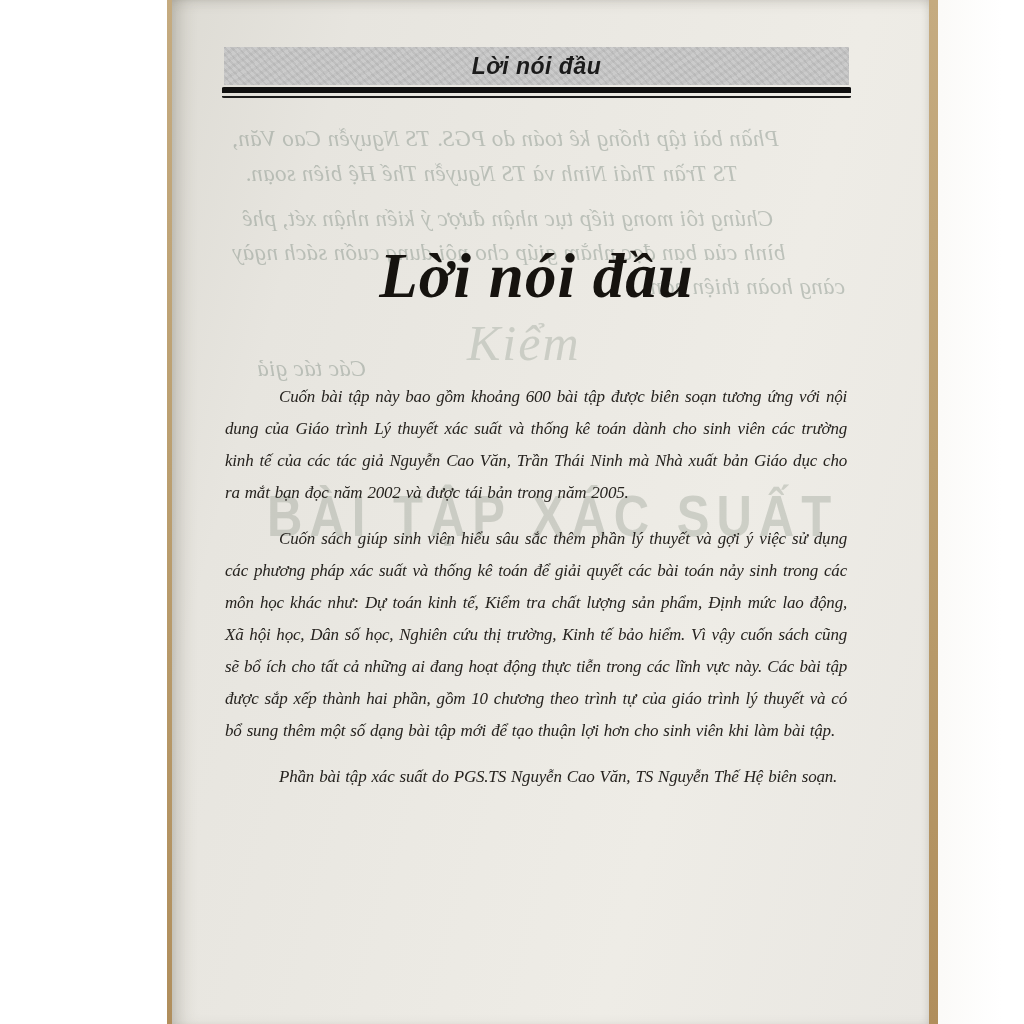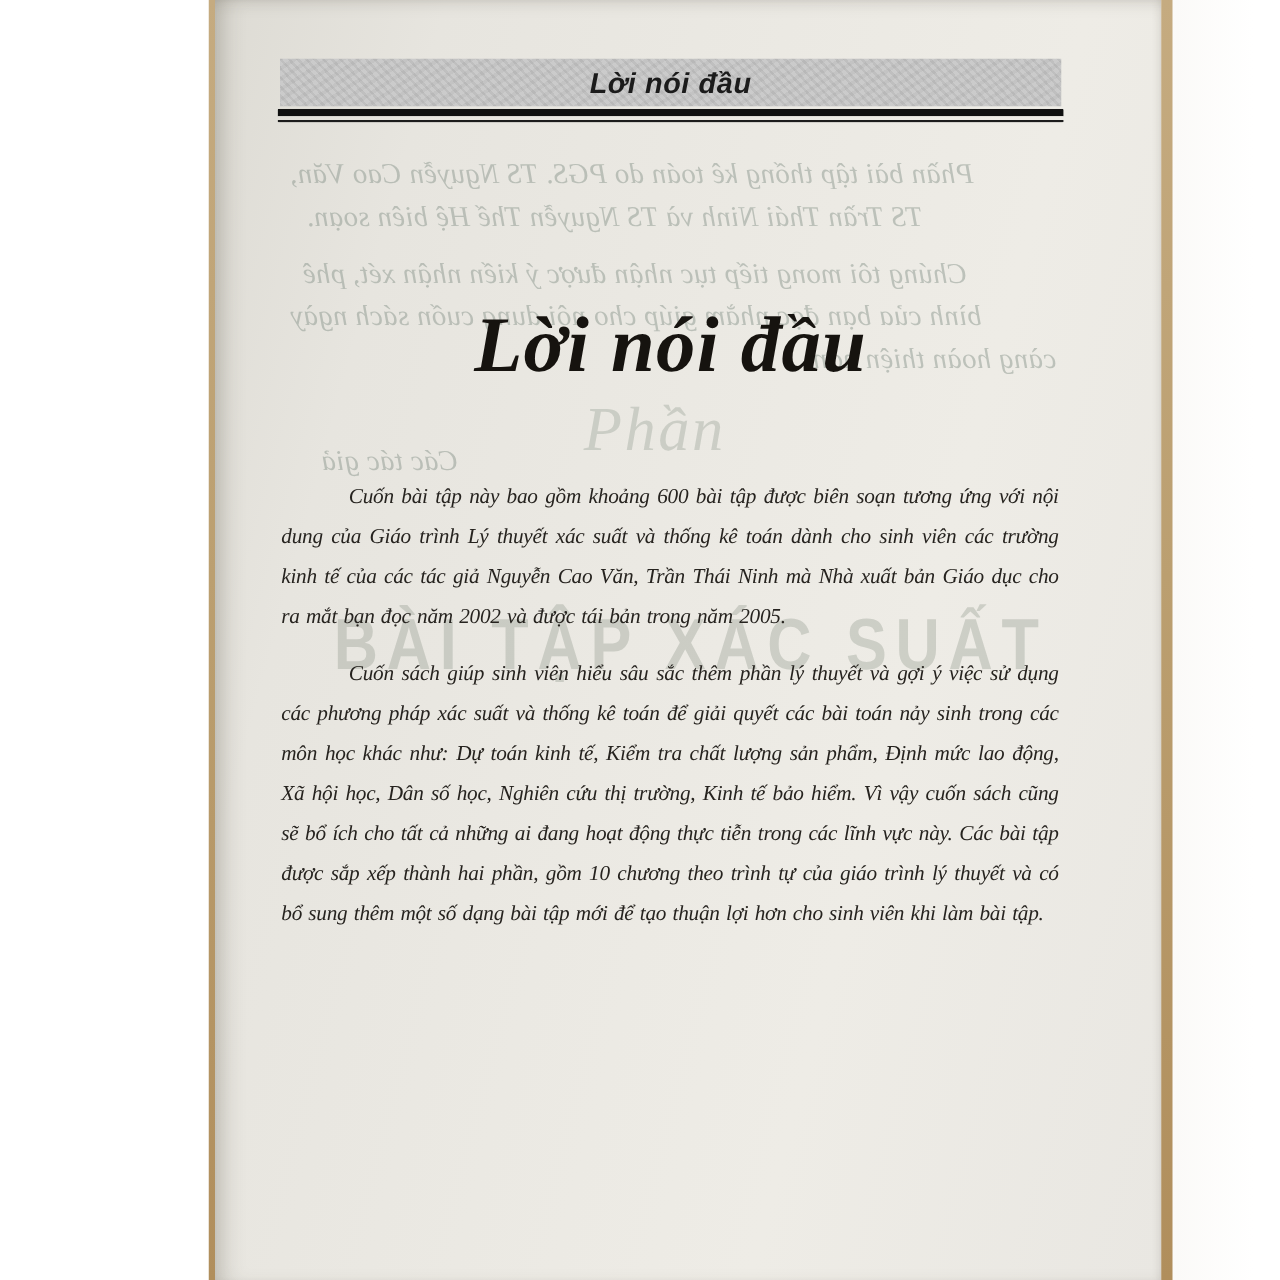--- a/index.html
+++ b/index.html
@@ -79,25 +79,26 @@
         <span class="banner-label">Lời nói đầu</span>
       </div>
       <div class="rule"></div>
 
       <div class="ghost mir" style="left:60px;top:126px">Phần bài tập thống kê toán do PGS. TS Nguyễn Cao Văn,</div>
       <div class="ghost mir" style="left:73px;top:161px">TS Trần Thái Ninh và TS Nguyễn Thế Hệ biên soạn.</div>
       <div class="ghost mir" style="left:70px;top:206px">Chúng tôi mong tiếp tục nhận được ý kiến nhận xét, phê</div>
       <div class="ghost mir" style="left:60px;top:240px">bình của bạn đọc nhằm giúp cho nội dung cuốn sách ngày</div>
       <div class="ghost mir" style="right:84px;top:274px">càng hoàn thiện hơn.</div>
       <div class="ghost mir" style="left:85px;top:356px">Các tác giả</div>
-      <div class="ghost ghost-script" style="left:295px;top:330px">Phần</div>
+      <div class="ghost ghost-script" style="left:295px;top:330px">Kiểm</div>
       <div class="ghost-big">BÀI TẬP XÁC SUẤT</div>
 
       <div class="title">Lời nói đầu</div>
 
       <div class="body-text">
         <p>Cuốn bài tập này bao gồm khoảng 600 bài tập được biên soạn tương ứng với nội dung của Giáo trình Lý thuyết xác suất và thống kê toán dành cho sinh viên các trường kinh tế của các tác giả Nguyễn Cao Văn, Trần Thái Ninh mà Nhà xuất bản Giáo dục cho ra mắt bạn đọc năm 2002 và được tái bản trong năm 2005.</p>
         <p>Cuốn sách giúp sinh viên hiểu sâu sắc thêm phần lý thuyết và gợi ý việc sử dụng các phương pháp xác suất và thống kê toán để giải quyết các bài toán nảy sinh trong các môn học khác như: Dự toán kinh tế, Kiểm tra chất lượng sản phẩm, Định mức lao động, Xã hội học, Dân số học, Nghiên cứu thị trường, Kinh tế bảo hiểm. Vì vậy cuốn sách cũng sẽ bổ ích cho tất cả những ai đang hoạt động thực tiễn trong các lĩnh vực này. Các bài tập được sắp xếp thành hai phần, gồm 10 chương theo trình tự của giáo trình lý thuyết và có bổ sung thêm một số dạng bài tập mới để tạo thuận lợi hơn cho sinh viên khi làm bài tập.</p>
+        <p>Phần bài tập xác suất do PGS.TS Nguyễn Cao Văn, TS Nguyễn Thế Hệ biên soạn.</p>
       </div>
 
     </div>
   </div>
 </div>
 
 </body></html>

